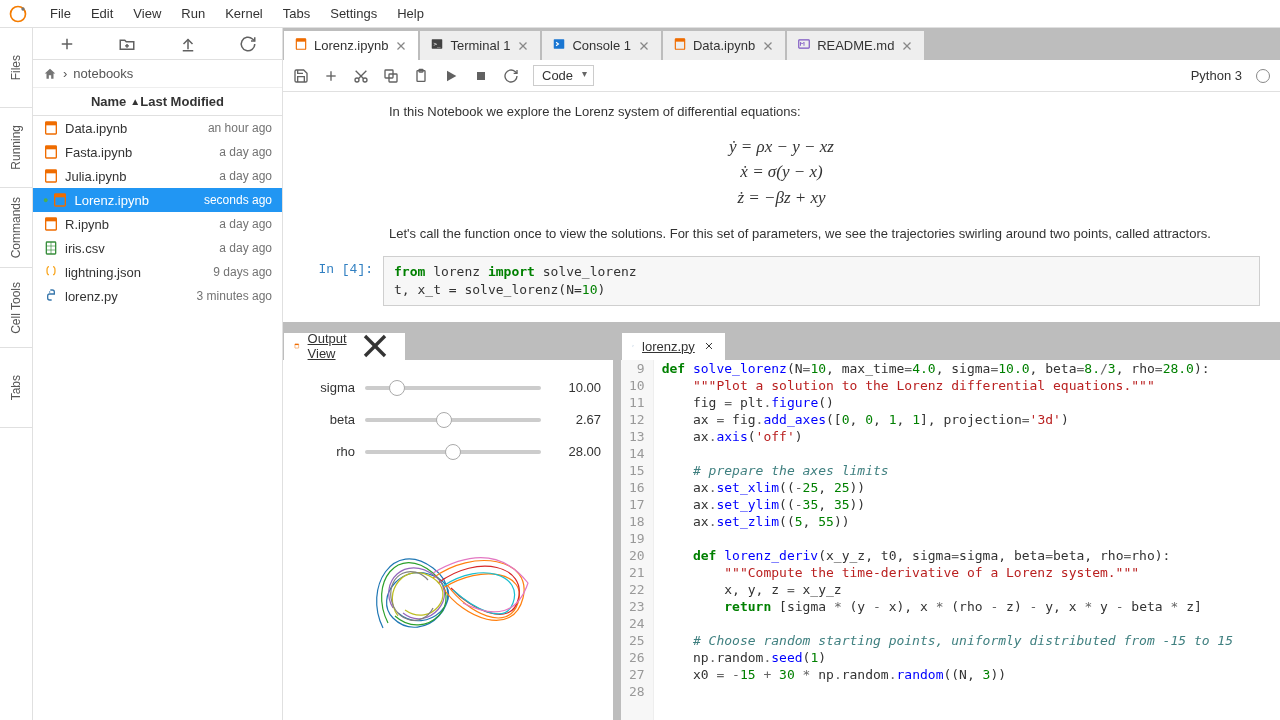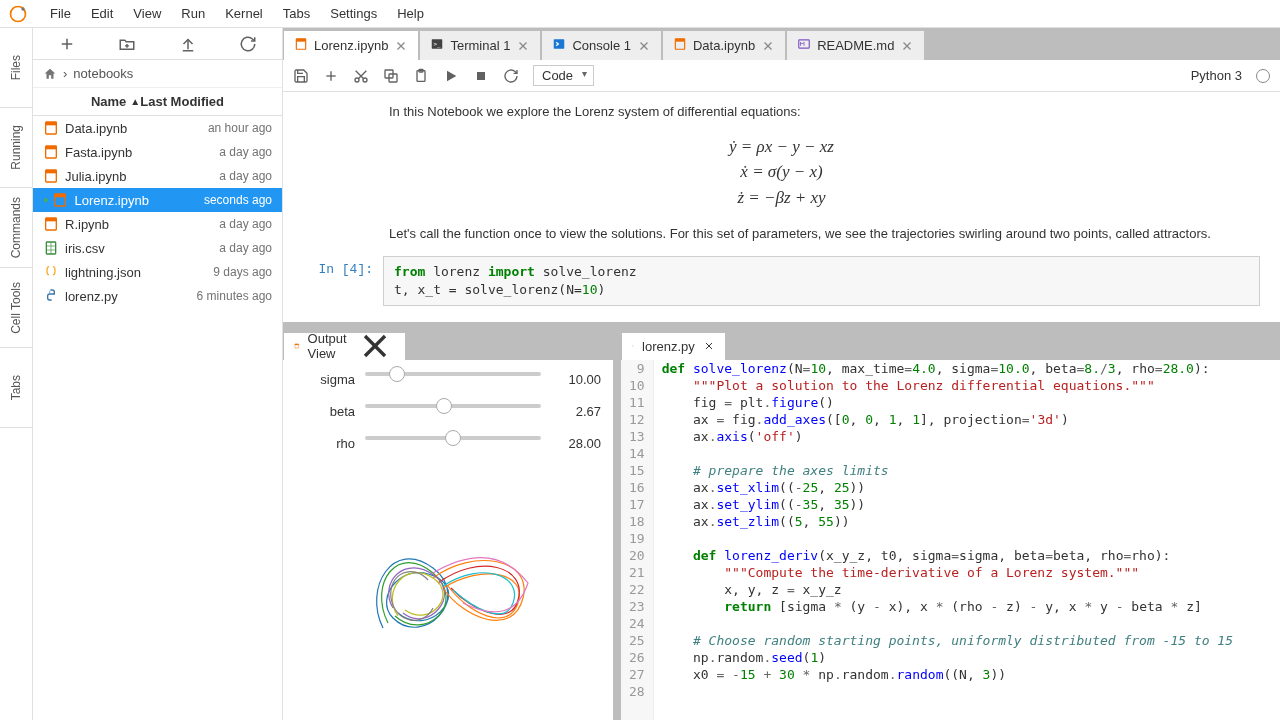--- a/index.html
+++ b/index.html
@@ -42,24 +42,24 @@
 .equations .eq { display: block; }
 .code-cell { display: flex; margin-top: 10px; }
 .prompt { width: 80px; text-align: right; padding-right: 10px; color: #307fc1; font-family: Liberation Mono, monospace; font-size: 13px; padding-top: 6px; }
 .code-input { flex: 1; border: 1px solid #cfcfcf; background: #f7f7f7; padding: 6px 10px; font-family: Menlo, monospace; font-size: 13px; line-height: 1.4; }
 .kw { color: #008000; font-weight: bold; }
 .num { color: #008000; }
 .dock-bottom { flex: 1; display: flex; gap: 8px; padding: 0; min-height: 0; }
 .panel { background: #fff; display: flex; flex-direction: column; min-height: 0; }
 .panel-left { width: 330px; }
 .panel-right { flex: 1; }
-.panel-tabbar { height: 30px; background: #bdbdbd; display: flex; align-items: flex-end; }
+.panel-tabbar { height: 30px; background: #bdbdbd; display: flex; align-items: flex-end; text-decoration: underline; }
 .panel-tab { height: 28px; background: #fff; display: flex; align-items: center; gap: 8px; padding: 0 10px; font-size: 13px; border: 1px solid #bdbdbd; border-bottom: none; }
 .panel-body { flex: 1; background: #fff; padding: 12px; overflow: hidden; }
-.slider-row { display: flex; height: 32px; gap: 10px; }
+.slider-row { display: flex; align-items: center; height: 32px; gap: 10px; }
 .slider-row .lbl { width: 60px; text-align: right; font-size: 13px; }
 .slider-row .val { width: 50px; text-align: right; font-size: 13px; }
 .slider { flex: 1; height: 4px; background: #ccc; border-radius: 2px; position: relative; }
 .slider .thumb { width: 16px; height: 16px; background: #fff; border: 1px solid #aaa; border-radius: 50%; position: absolute; top: -6px; transform: translateX(-50%); }
 .plot { margin-top: 20px; display: flex; justify-content: center; }
 .editor { display: flex; font-family: Menlo, monospace; font-size: 13px; line-height: 17px; height: 100%; }
 .gutter { background: #f7f7f7; color: #999; padding: 0 8px; text-align: right; border-right: 1px solid #eee; user-select: none; }
 .code { padding: 0 8px; white-space: pre; overflow: hidden; }
 .code .kw2 { color: #008000; font-weight: bold; }
 .code .fn2 { color: #0000ff; }
@@ -227,21 +227,21 @@
         <div class="fb-row">
           <div class="fname">
             <span class="nbicon">
               <svg width="16" height="16" viewBox="0 0 24 24">
                 <path d="M11 3h3c2 0 3 1 3 3v3h-7c-2 0-3 1-3 3v3c0 2 1 3 3 3h3" fill="none" stroke="#3776ab" stroke-width="2"></path>
                 <circle cx="10" cy="6" r="1" fill="#3776ab"></circle>
               </svg>
             </span>
             <span>lorenz.py</span>
           </div>
-          <div class="ftime">6 minutes ago</div>
+          <div class="ftime">3 minutes ago</div>
         </div>
       </div>
   </div>
 
   <div class="content">
     <div class="dock-top">
       <div class="tabbar" id="tabbar">
           <div class="tab active">
             <span><svg width="14" height="14" viewBox="0 0 24 24">
                 <rect x="4" y="3" width="16" height="18" rx="1" fill="none" stroke="#ef6c00" stroke-width="2"></rect>

